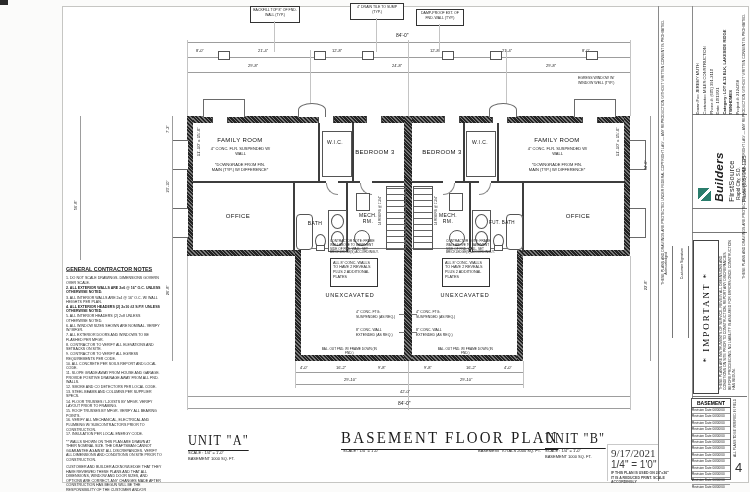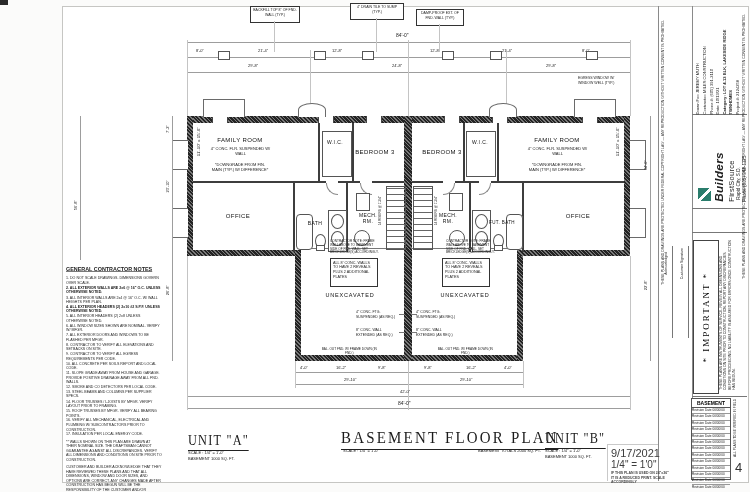--- a/index.html
+++ b/index.html
@@ -369,18 +369,18 @@
           <div class="sc nw" style="position:static;display:block;font-size:7px;transform:scale(.45);">Revision Date  00/00/00</div>
         </div>
       <div style="height:5.4px;">
           <div class="sc nw" style="position:static;display:block;font-size:7px;transform:scale(.45);">Revision Date  00/00/00</div>
         </div>
     </div>
   </div>
 
   <div class="thin" style="left:607px;top:444px;width:51px;height:1px;background:#c9c9c9;"></div>
   <div class="thin" style="left:607px;top:444px;width:1px;height:37px;background:#c9c9c9;"></div>
-  <div class="sc nw" style="left:611px;top:447px;font-size:11px;color:#3c3c3c;">9/17/2021</div>
+  <div class="sc nw" style="left:611px;top:447px;font-size:11px;color:#3c3c3c;font-family:Liberation Serif, serif;">9/17/2021</div>
   <div class="sc nw" style="left:611px;top:459px;font-size:10px;color:#3c3c3c;">1/4" = 1'0"</div>
   <div class="sc" style="left:611px;top:471px;width:120px;font-size:7px;transform:scale(.5);font-weight:bold;color:#444;">IF THIS PLAN IS USED ON 24"x36" IT IS A REDUCED PRINT. SCALE ACCORDINGLY</div>
 
   <div class="sc nw" style="left:735px;top:460px;font-size:13px;color:#333;">4</div>
 </div>
 
 </body></html>

